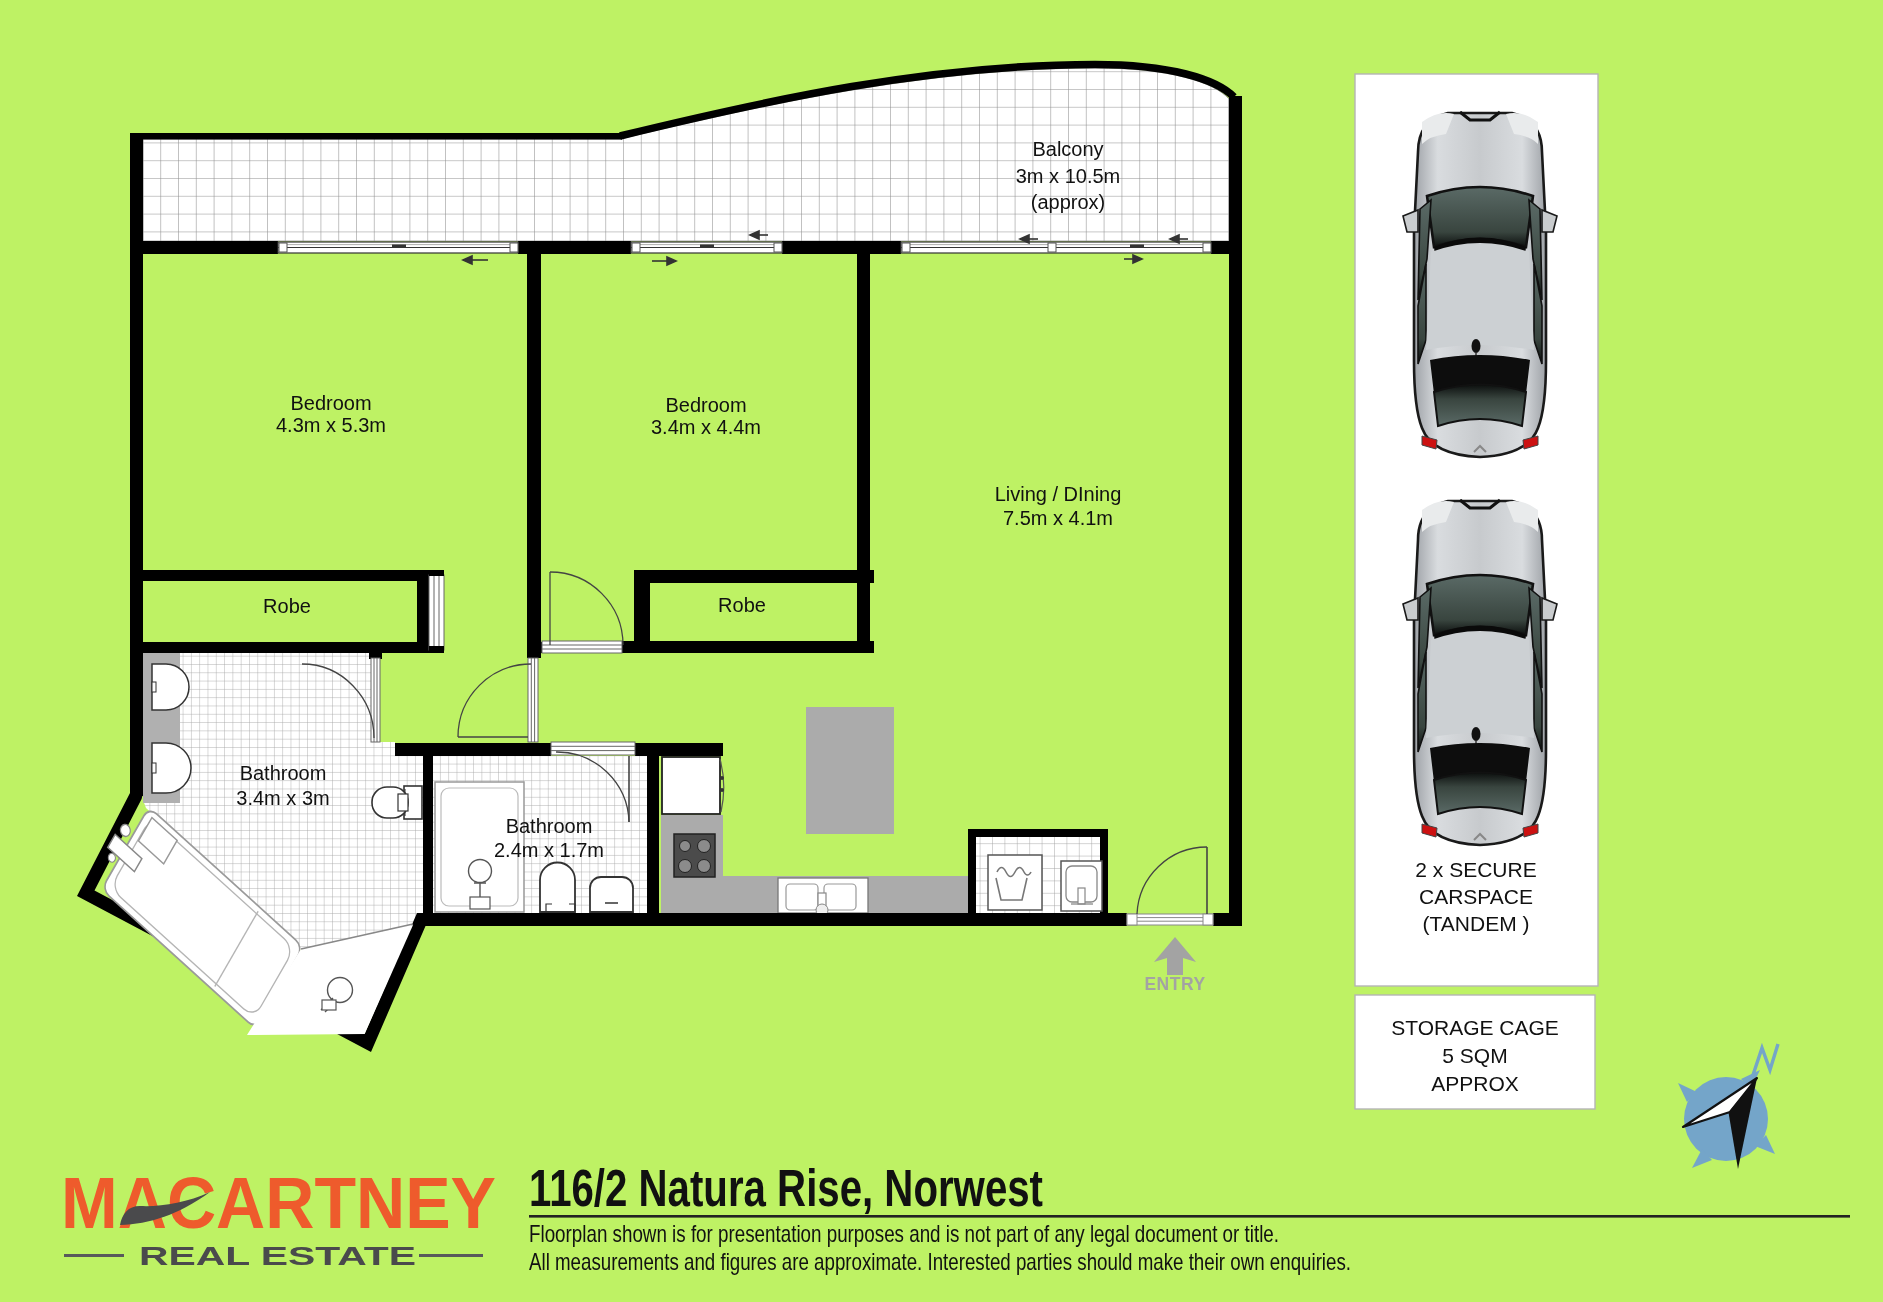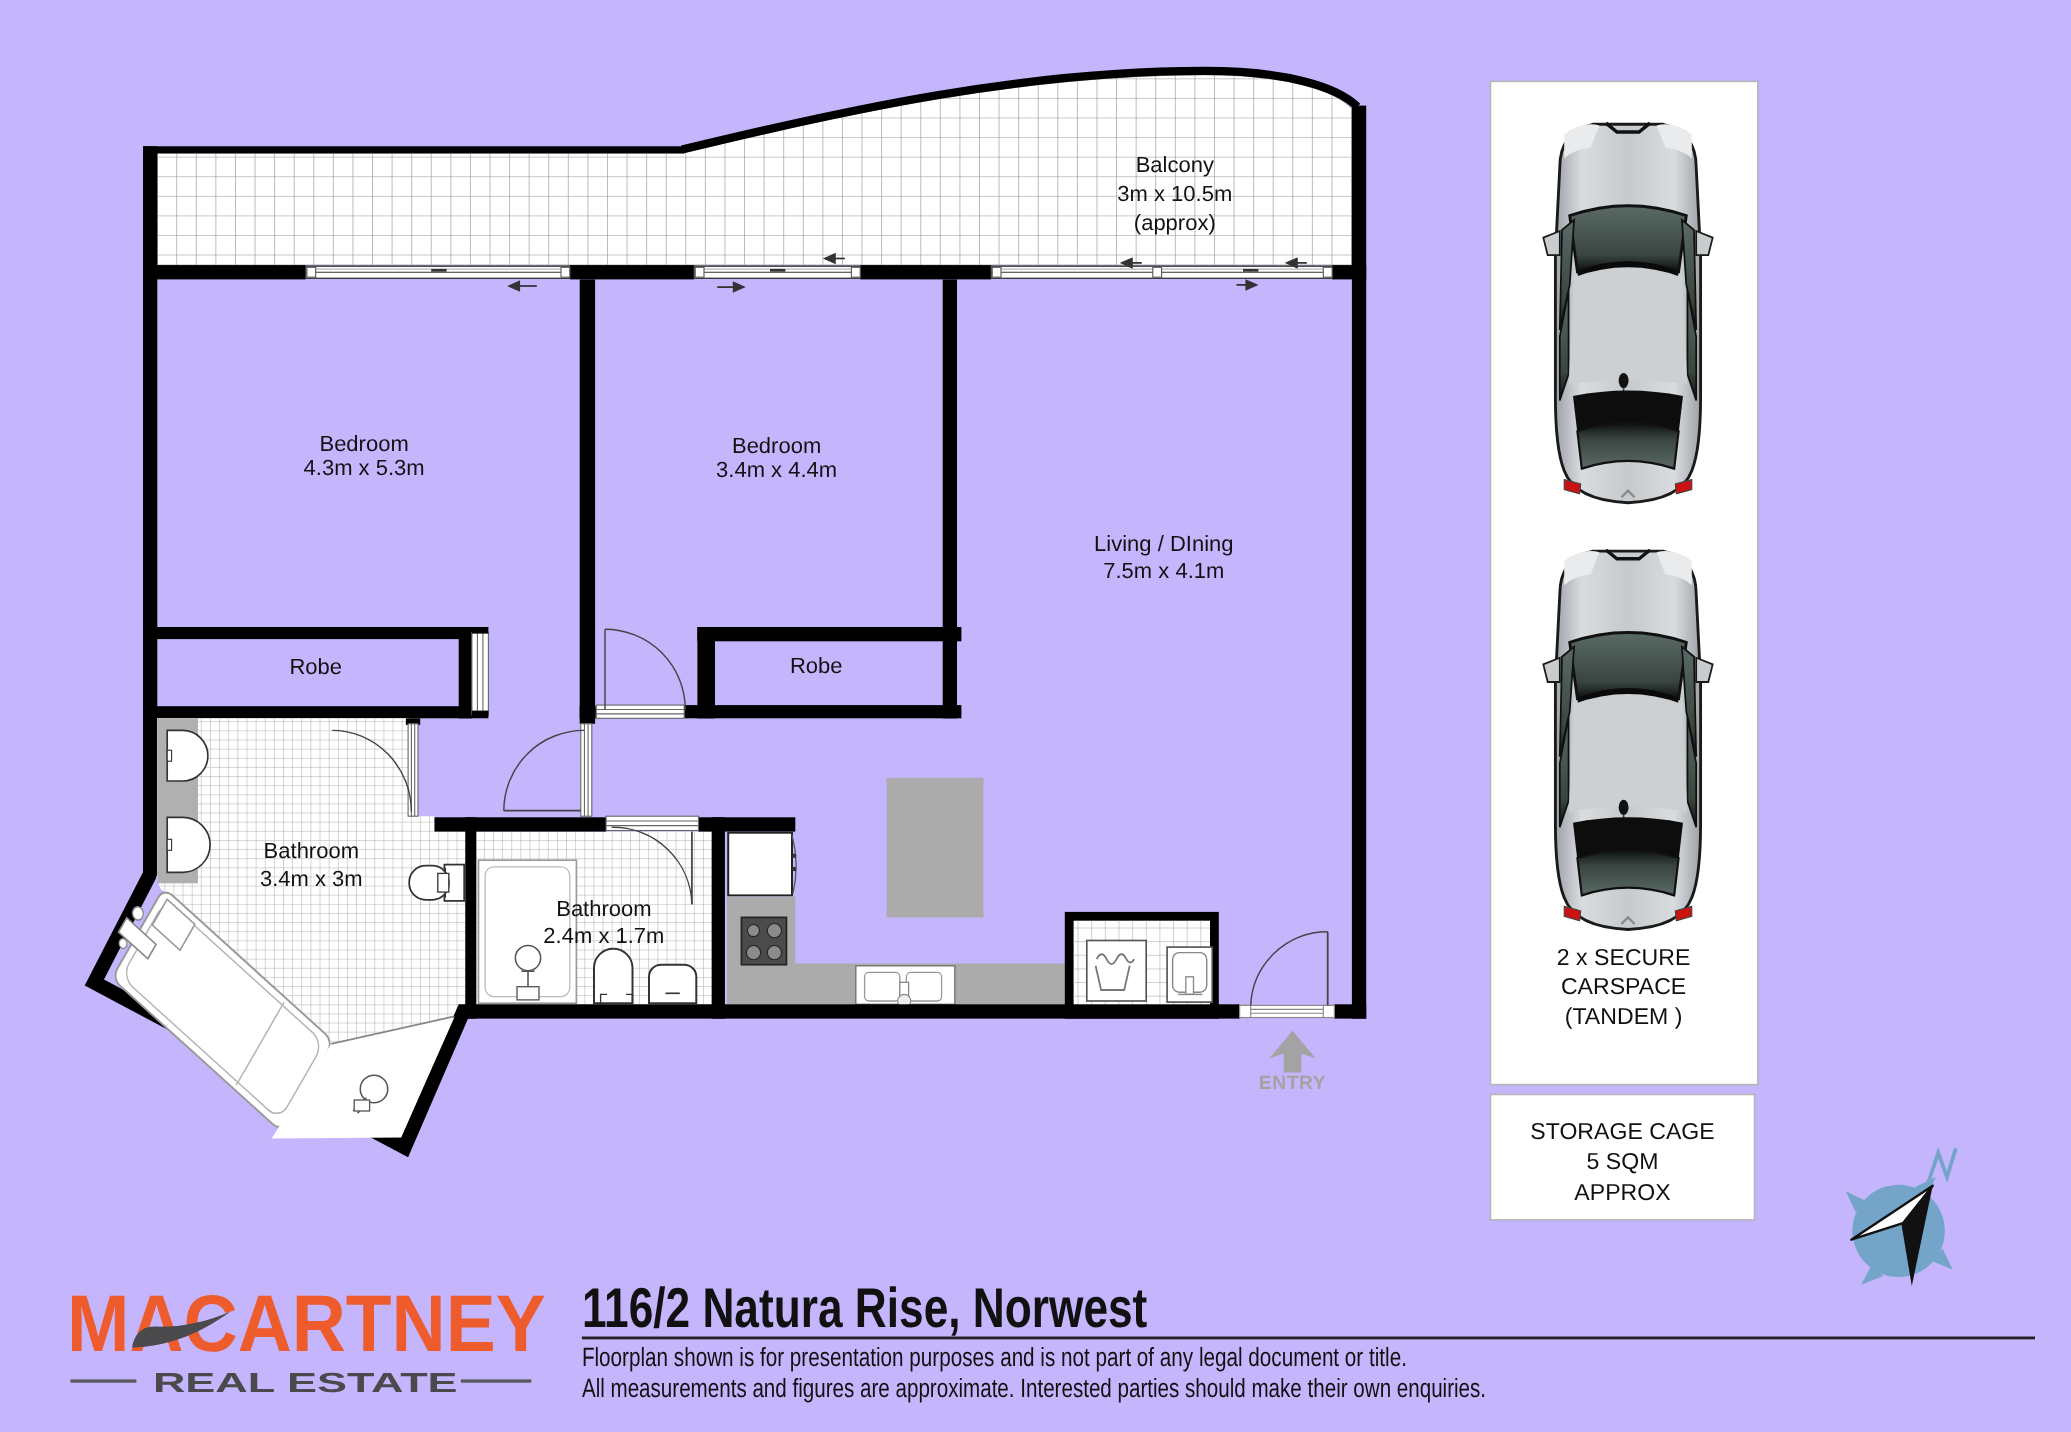--- a/index.html
+++ b/index.html
@@ -1,16 +1,16 @@
 <!DOCTYPE html>
 <html><head>
 <meta charset="utf-8">
 <style>
 html,body{margin:0;padding:0;background:#fff;}
-#page{position:relative;width:1883px;height:1302px;background:#c4b5fd;overflow:hidden;font-family:"Liberation Sans", sans-serif;}
+#page{position:relative;width:1883px;height:1302px;background:#bef264;overflow:hidden;font-family:"Liberation Sans", sans-serif;}
 svg{position:absolute;top:0;left:0;}
 text{font-family:"Liberation Sans", sans-serif;}
 </style>
 </head>
 <body>
 <div id="page">
 <svg width="1883" height="1302" viewBox="0 0 1883 1302">
 <defs>
 <pattern id="balGrid" width="17.8" height="17.8" patternUnits="userSpaceOnUse">
 <path d="M17.8,0 L0,0 0,17.8" fill="none" stroke="#8f8f8f" stroke-width="1.1"></path>

